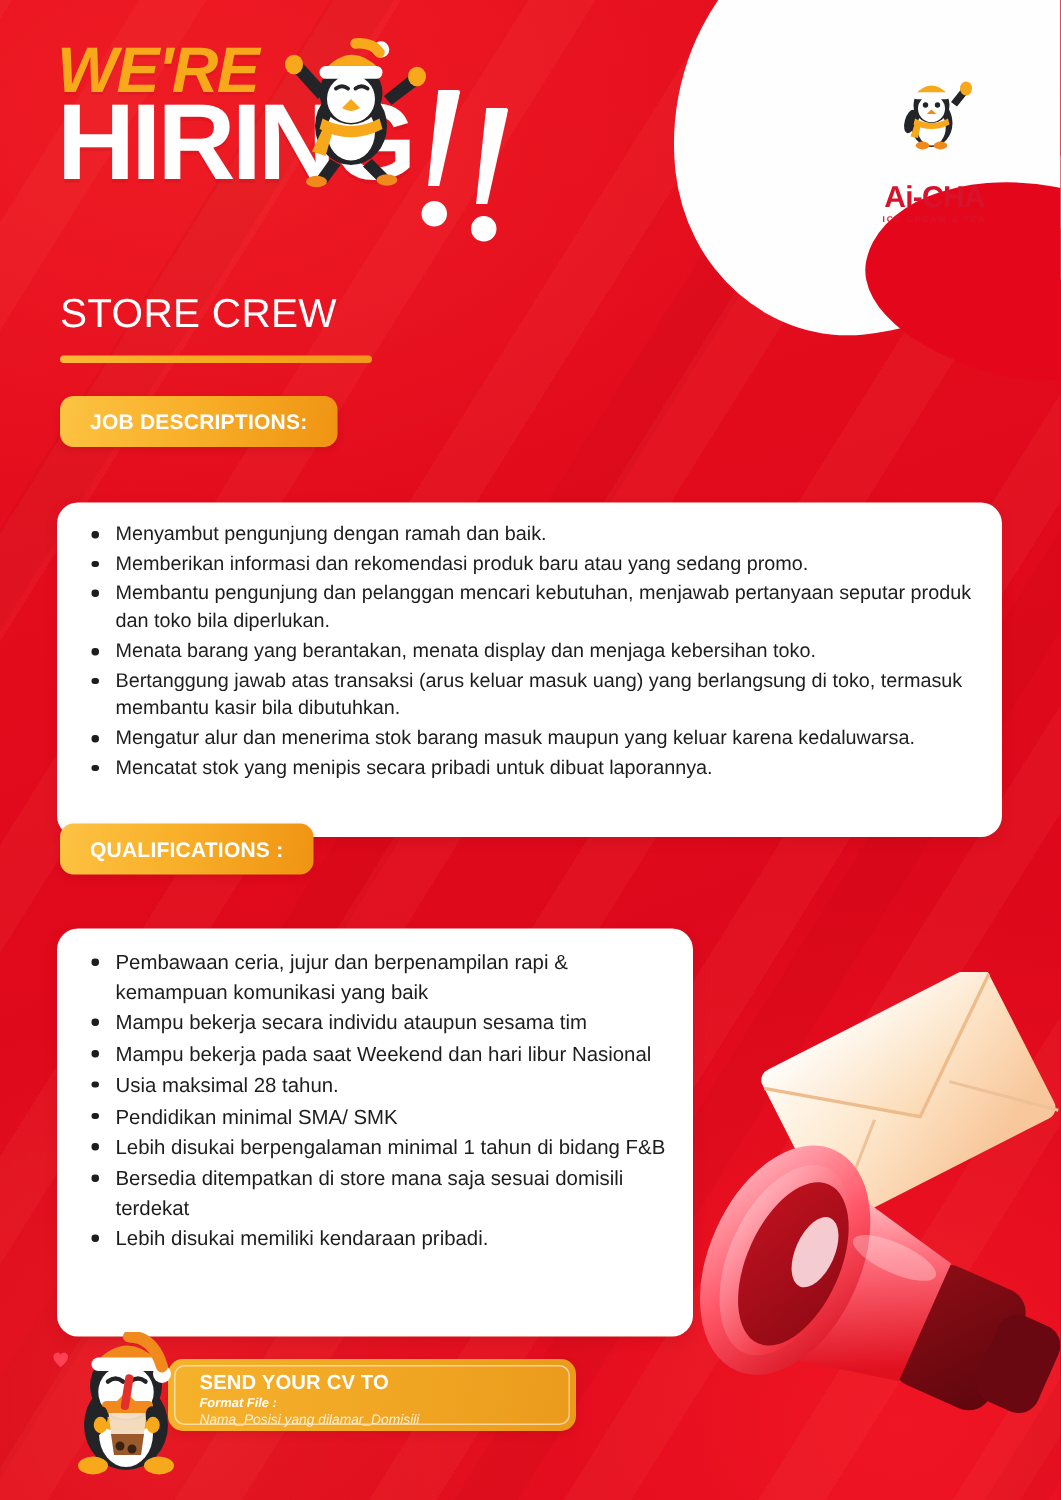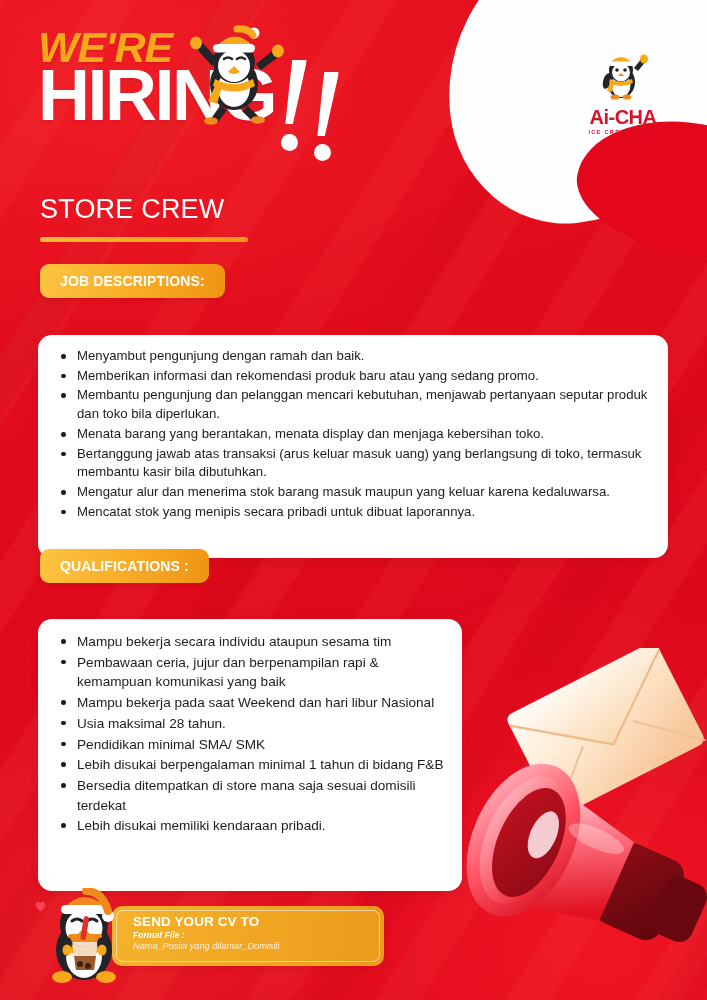--- a/index.html
+++ b/index.html
@@ -93,21 +93,21 @@
     text-align: center;
     z-index: 6;
   }
   .logo svg { display: block; margin: 0 auto; }
   .logo-word {
     font-size: 20px;
     font-weight: 800;
     letter-spacing: -0.5px;
     color: #d6132b;
     line-height: 1;
-    margin-top: 1px;
+    margin-top: 16px;
   }
   .logo-sub {
     font-size: 5.6px;
     font-weight: 700;
     letter-spacing: 1.3px;
     color: #d6132b;
     margin-top: 2px;
   }
 
   
@@ -258,21 +258,21 @@
 
   
   .illus { position: absolute; z-index: 3; }
   #envelope { right: -6px; top: 648px; }
   #megaphone { right: -28px; top: 712px; z-index: 3; }
 
   
   .cv-box {
     position: absolute;
     left: 112px; top: 906px;
-    width: 272px; height: 60px;
+    width: 272px; height: 48px;
     border-radius: 10px;
     background: linear-gradient(100deg, #f6b22c 0%, #f0a522 60%, #eb9a1b 100%);
     z-index: 4;
     box-shadow: 0 2px 6px rgba(120,0,10,0.15);
   }
   .cv-inner {
     position: absolute;
     inset: 4px;
     border: 1px solid rgba(255,255,255,0.55);
     border-radius: 7px;
@@ -418,22 +418,22 @@
         <li>Bertanggung jawab atas transaksi (arus keluar masuk uang) yang berlangsung di toko, termasuk membantu kasir bila dibutuhkan.</li>
         <li>Mengatur alur dan menerima stok barang masuk maupun yang keluar karena kedaluwarsa.</li>
         <li>Mencatat stok yang menipis secara pribadi untuk dibuat laporannya.</li>
       </ul>
   </div>
 
   <div class="badge" id="badge-quals">QUALIFICATIONS :</div>
 
   <div class="card" id="card-quals">
     <ul class="bullets" id="quals-list">
+        <li>Pembawaan ceria, jujur dan berpenampilan rapi &amp; kemampuan komunikasi yang baik</li>
         <li>Mampu bekerja secara individu ataupun sesama tim</li>
-        <li>Pembawaan ceria, jujur dan berpenampilan rapi &amp; kemampuan komunikasi yang baik</li>
         <li>Mampu bekerja pada saat Weekend dan hari libur Nasional</li>
         <li>Usia maksimal 28 tahun.</li>
         <li>Pendidikan minimal SMA/ SMK</li>
         <li>Lebih disukai berpengalaman minimal 1 tahun di bidang F&amp;B</li>
         <li>Bersedia ditempatkan di store mana saja sesuai domisili terdekat</li>
         <li>Lebih disukai memiliki kendaraan pribadi.</li>
       </ul>
   </div>
 
   <svg class="illus" id="envelope" width="210" height="175" viewBox="0 0 210 175">

